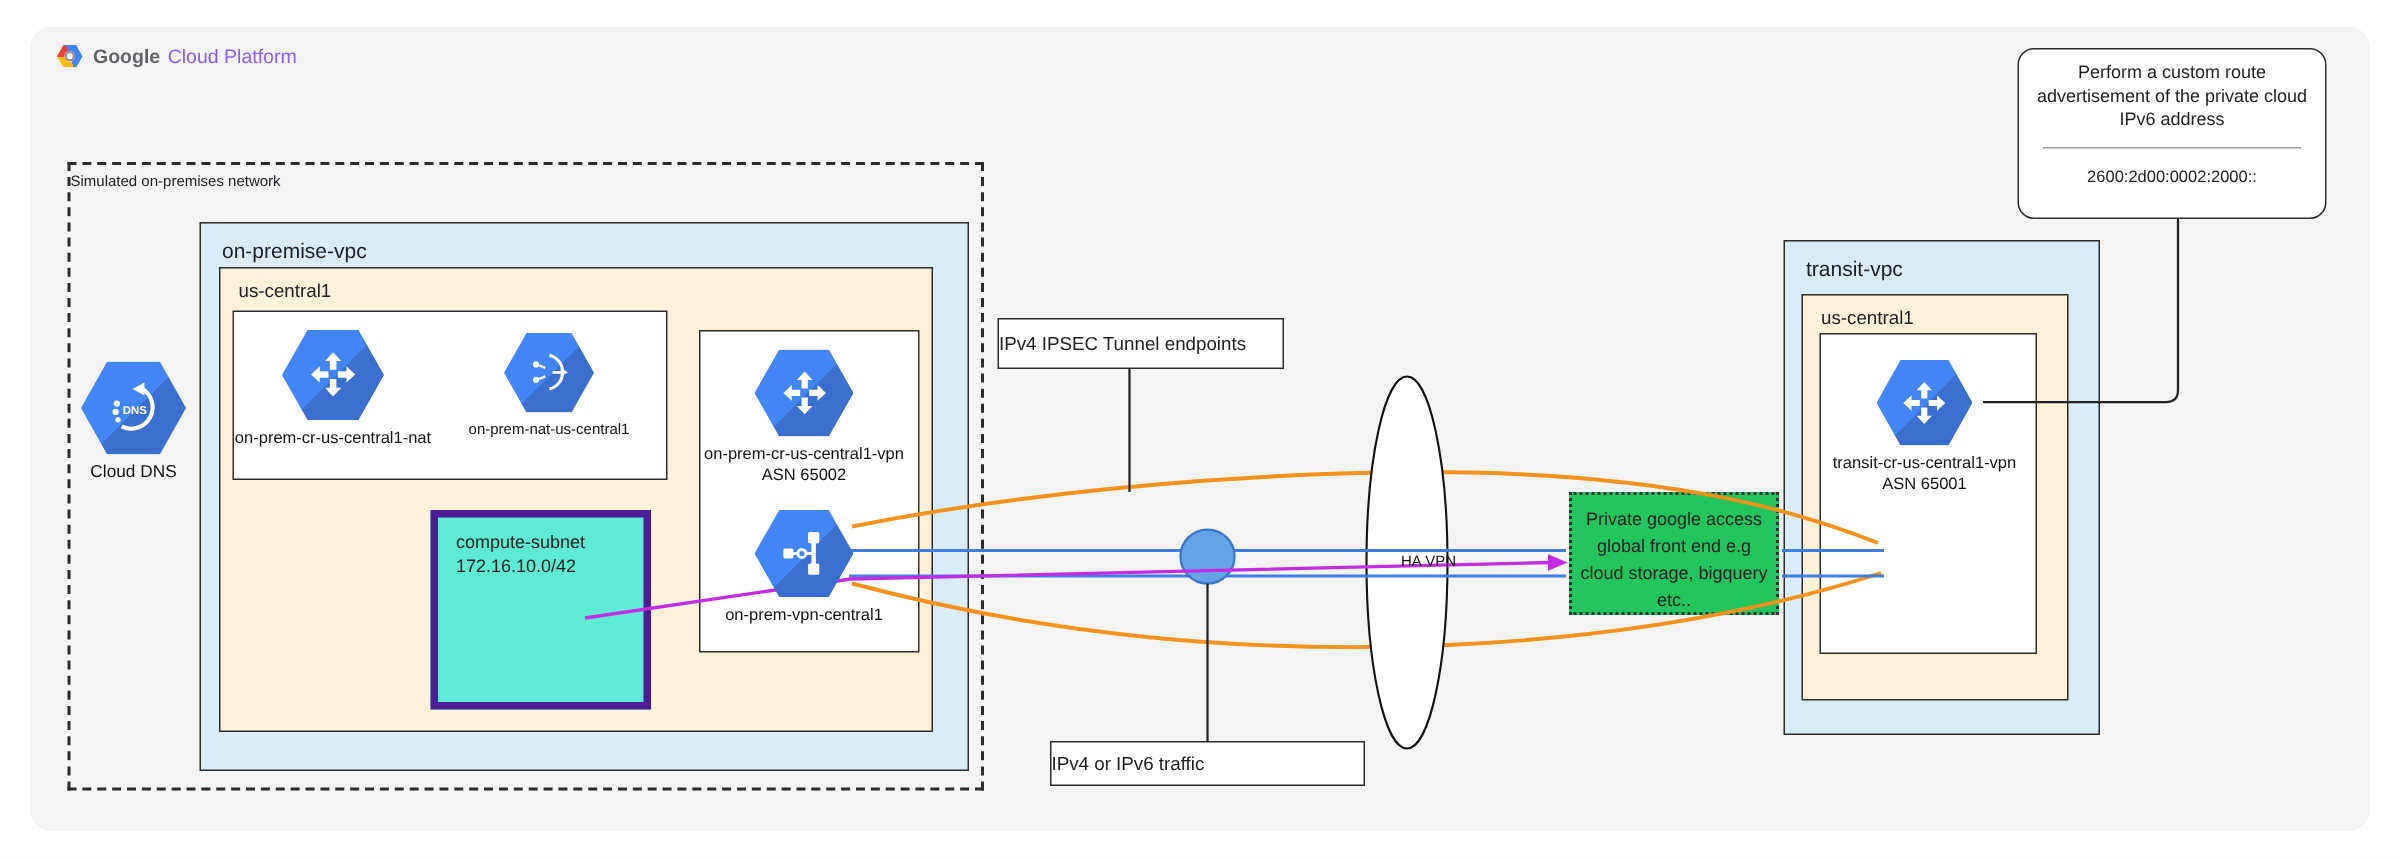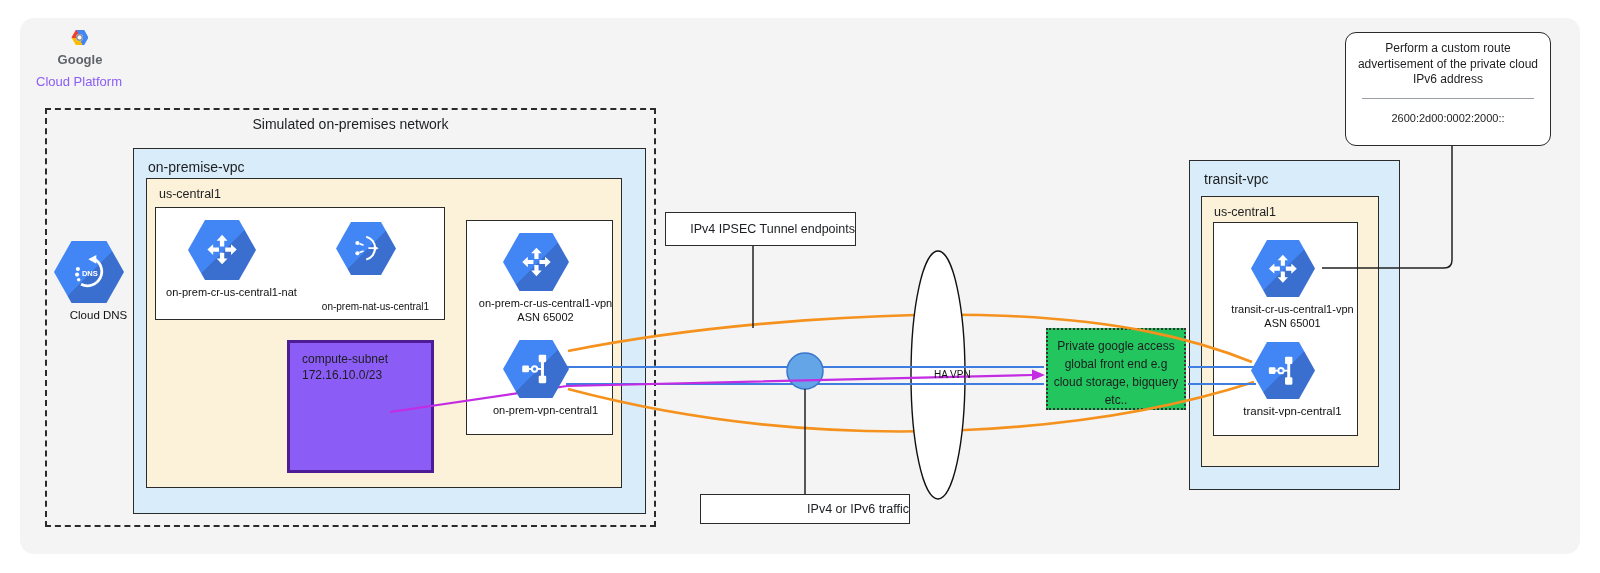--- a/index.html
+++ b/index.html
@@ -16,57 +16,57 @@
     box-shadow:inset 0 0 0 1.5px #8d9196;}
   .brand-google{font-size:13px;font-weight:700;color:#5f6368;}
   .brand-suffix{font-size:13px;font-weight:400;color:#8b5cf6;margin-left:-2px;}
 
   
   .box{position:absolute;box-sizing:border-box;}
   .dashedbox{border:2px dashed #2b2b2b;background:transparent;}
   .bluebox{border:1px solid #2b2b2b;background:#d9ecf9;}
   .tanbox{border:1px solid #2b2b2b;background:#fcf1d9;}
   .whitebox{border:1px solid #2b2b2b;background:#ffffff;}
-  .purplebox{border:3px solid #4c1d95;background:#8b5cf6;}
+  .purplebox{border:5px solid #4c1d95;background:#5eead4;}
   .dottedbox{border:2px dotted #333;background:#22c55e;}
 
   .box-title-lg{position:absolute;left:14px;top:10px;font-size:14px;}
   .box-title-md{position:absolute;left:12px;top:8px;font-size:12.5px;}
-  .outer-title{position:absolute;left:0;right:0;top:6px;text-align:center;font-size:14px;}
+  .outer-title{position:absolute;left:0;right:0;top:6px;text-align:left;font-size:10px;}
 
   
   .labelbox{position:absolute;box-sizing:border-box;border:1px solid #2b2b2b;background:#fff;
-    display:flex;align-items:center;justify-content:flex-end;font-size:12.5px;z-index:6;}
+    display:flex;align-items:center;justify-content:flex-start;font-size:12.5px;z-index:6;}
 
   
   .node{position:absolute;width:180px;display:flex;flex-direction:column;align-items:center;z-index:7;}
   .hex{clip-path:polygon(25% 0,75% 0,100% 50%,75% 100%,25% 100%,0 50%);
     background:linear-gradient(135deg,#4285f4 52%,#3a6fd0 52%);
     display:flex;align-items:center;justify-content:center;flex:none;}
   .hex svg{width:62%;height:62%;}
-  .node-label{margin-top:5px;font-size:11px;text-align:center;line-height:14px;color:#111;padding-left:19px;}
+  .node-label{margin-top:5px;font-size:11px;text-align:center;line-height:14px;color:#111;}
   .node-label.sm{font-size:10px;}
   .node-label.md{font-size:11.5px;}
 
   #wires{position:absolute;left:0;top:0;z-index:5;pointer-events:none;}
 
   .havpn-label{position:absolute;left:934px;top:369px;font-size:10px;color:#111;z-index:6;}
 
   .pga-box{z-index:4;text-align:center;font-size:12px;line-height:18px;padding-top:7px;}
   .callout{z-index:6;text-align:center;font-size:12px;line-height:15.5px;padding-top:8px;border-radius:11px;}
   .callout-sep{height:1px;background:#9aa0a6;margin:10px 16px 0 16px;}
   .callout-addr{margin-top:12px;font-size:11px;color:#222;text-align:center;}
 </style>
 </head>
 <body>
 
 <div id="stage">
   <div id="canvas"></div>
 
-  <div class="brand" style="left:38px;top:30px;flex-direction:column;">
+  <div class="brand" style="left:38px;top:30px;">
     <div class="brand-hex"></div>
     <span class="brand-google">Google</span>
     <span class="brand-suffix">Cloud Platform</span>
   </div>
 
   <div class="box dashedbox" style="left:45px;top:108px;width:611px;height:419px;">
     <div class="outer-title">Simulated on-premises network</div>
   </div>
 
   <div class="box bluebox" style="left:133px;top:148px;width:513px;height:366px;">
@@ -77,21 +77,21 @@
     <div class="box-title-md">us-central1</div>
   </div>
 
   <div class="box whitebox" style="left:155px;top:207px;width:290px;height:113px;"></div>
 
   <div class="box whitebox" style="left:466px;top:220px;width:147px;height:215px;"></div>
 
   <div class="box purplebox" style="left:287px;top:340px;width:147px;height:133px;">
     <div style="position:absolute;left:12px;top:8px;font-size:12px;line-height:16px;">
       <div>compute-subnet</div>
-      <div>172.16.10.0/23</div>
+      <div>172.16.10.0/42</div>
     </div>
   </div>
 
   <div class="box dottedbox pga-box" style="left:1046px;top:328px;width:140px;height:82px;">
     <div>Private google access</div>
     <div>global front end e.g</div>
     <div>cloud storage, bigquery</div>
     <div>etc..</div>
   </div>
 
@@ -161,21 +161,21 @@
       <svg viewBox="0 0 48 48" fill="#fff">
         <path d="M24 5 L31 12.5 H26.8 V20 H21.2 V12.5 H17 Z"></path>
         <path d="M24 43 L31 35.5 H26.8 V28 H21.2 V35.5 H17 Z"></path>
         <path d="M5 24 L12.5 17 V21.2 H20 V26.8 H12.5 V31 Z"></path>
         <path d="M43 24 L35.5 17 V21.2 H28 V26.8 H35.5 V31 Z"></path>
       </svg>
     </div>
     <div class="node-label">on-prem-cr-us-central1-nat</div>
   </div>
 
-  <div class="node" style="left:276px;top:222px;gap:20px;">
+  <div class="node" style="left:276px;top:222px;">
     <div class="hex" style="width:60px;height:53px;">
       <svg viewBox="0 0 48 48">
         <circle cx="12" cy="16" r="3" fill="#fff"></circle>
         <circle cx="12" cy="31" r="3" fill="#fff"></circle>
         <path d="M15 17l6 2.4" stroke="#fff" stroke-width="2.4"></path>
         <path d="M15 30l6-2.4" stroke="#fff" stroke-width="2.4"></path>
         <path d="M25 7a17 17 0 0 1 0 33" fill="none" stroke="#fff" stroke-width="3"></path>
         <path d="M28 23.7h9" stroke="#fff" stroke-width="2.6"></path>
         <path d="M43 23.7l-7-4.2v8.4z" fill="#fff"></path>
       </svg>
@@ -218,28 +218,14 @@
         <path d="M24 5 L31 12.5 H26.8 V20 H21.2 V12.5 H17 Z"></path>
         <path d="M24 43 L31 35.5 H26.8 V28 H21.2 V35.5 H17 Z"></path>
         <path d="M5 24 L12.5 17 V21.2 H20 V26.8 H12.5 V31 Z"></path>
         <path d="M43 24 L35.5 17 V21.2 H28 V26.8 H35.5 V31 Z"></path>
       </svg>
     </div>
     <div class="node-label">transit-cr-us-central1-vpn</div>
     <div class="node-label" style="margin-top:0;">ASN 65001</div>
   </div>
 
-  <div class="node" style="left:1193px;top:342px;">
-    <div class="hex" style="width:64px;height:57px;">
-      <svg viewBox="0 0 48 48" fill="#fff">
-        <rect x="27" y="5" width="10" height="10" rx="1.5"></rect>
-        <rect x="27" y="33" width="10" height="10" rx="1.5"></rect>
-        <rect x="30" y="12" width="4" height="24"></rect>
-        <rect x="5" y="19.5" width="9" height="9" rx="1.5"></rect>
-        <rect x="13.5" y="22.7" width="5" height="2.6"></rect>
-        <circle cx="21.5" cy="24" r="3.6" fill="none" stroke="#fff" stroke-width="2.6"></circle>
-        <rect x="24.8" y="22.7" width="6" height="2.6"></rect>
-      </svg>
-    </div>
-    <div class="node-label md">transit-vpn-central1</div>
-  </div>
 
 </div>
 
 </body></html>

